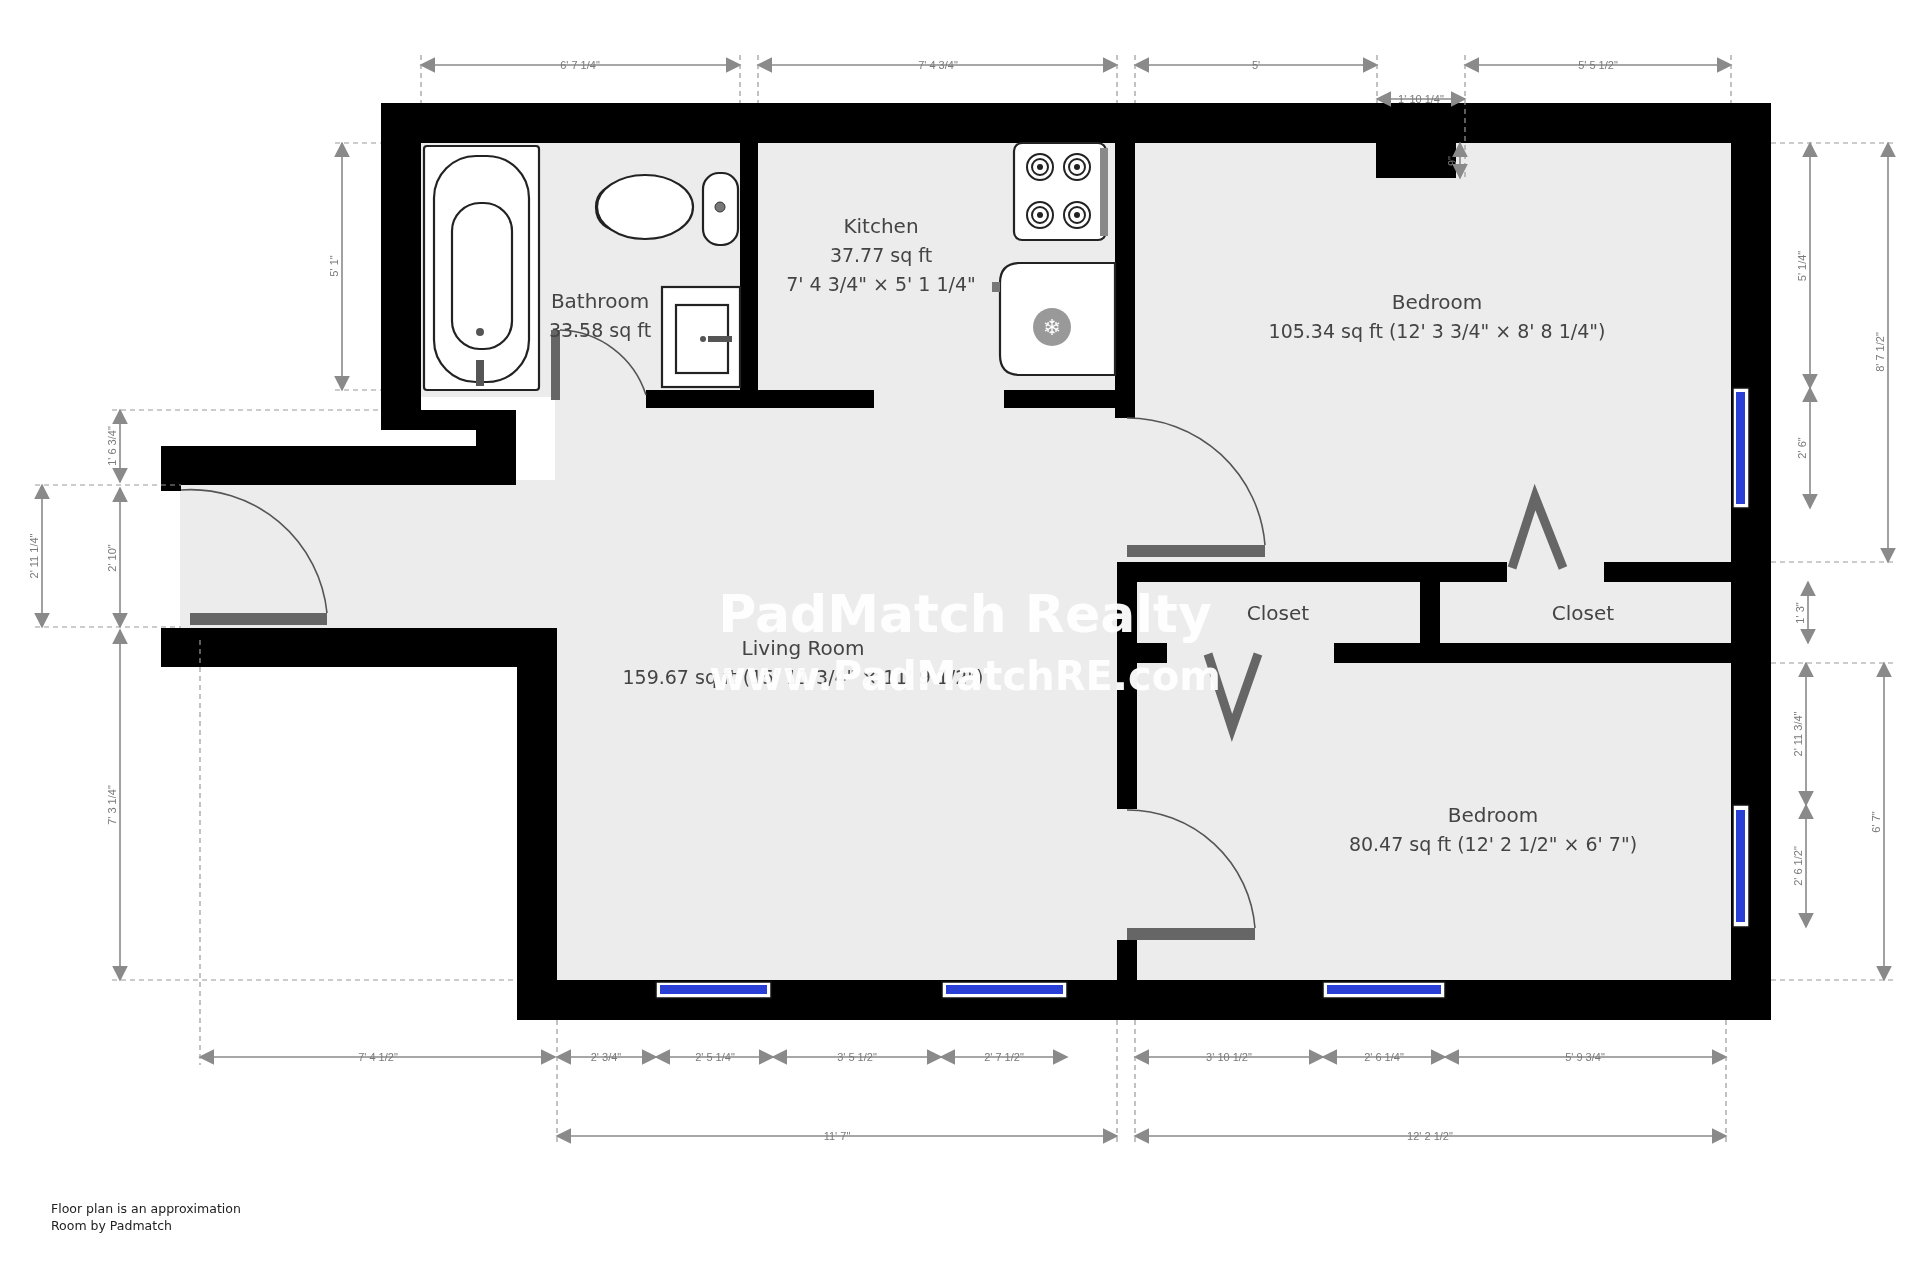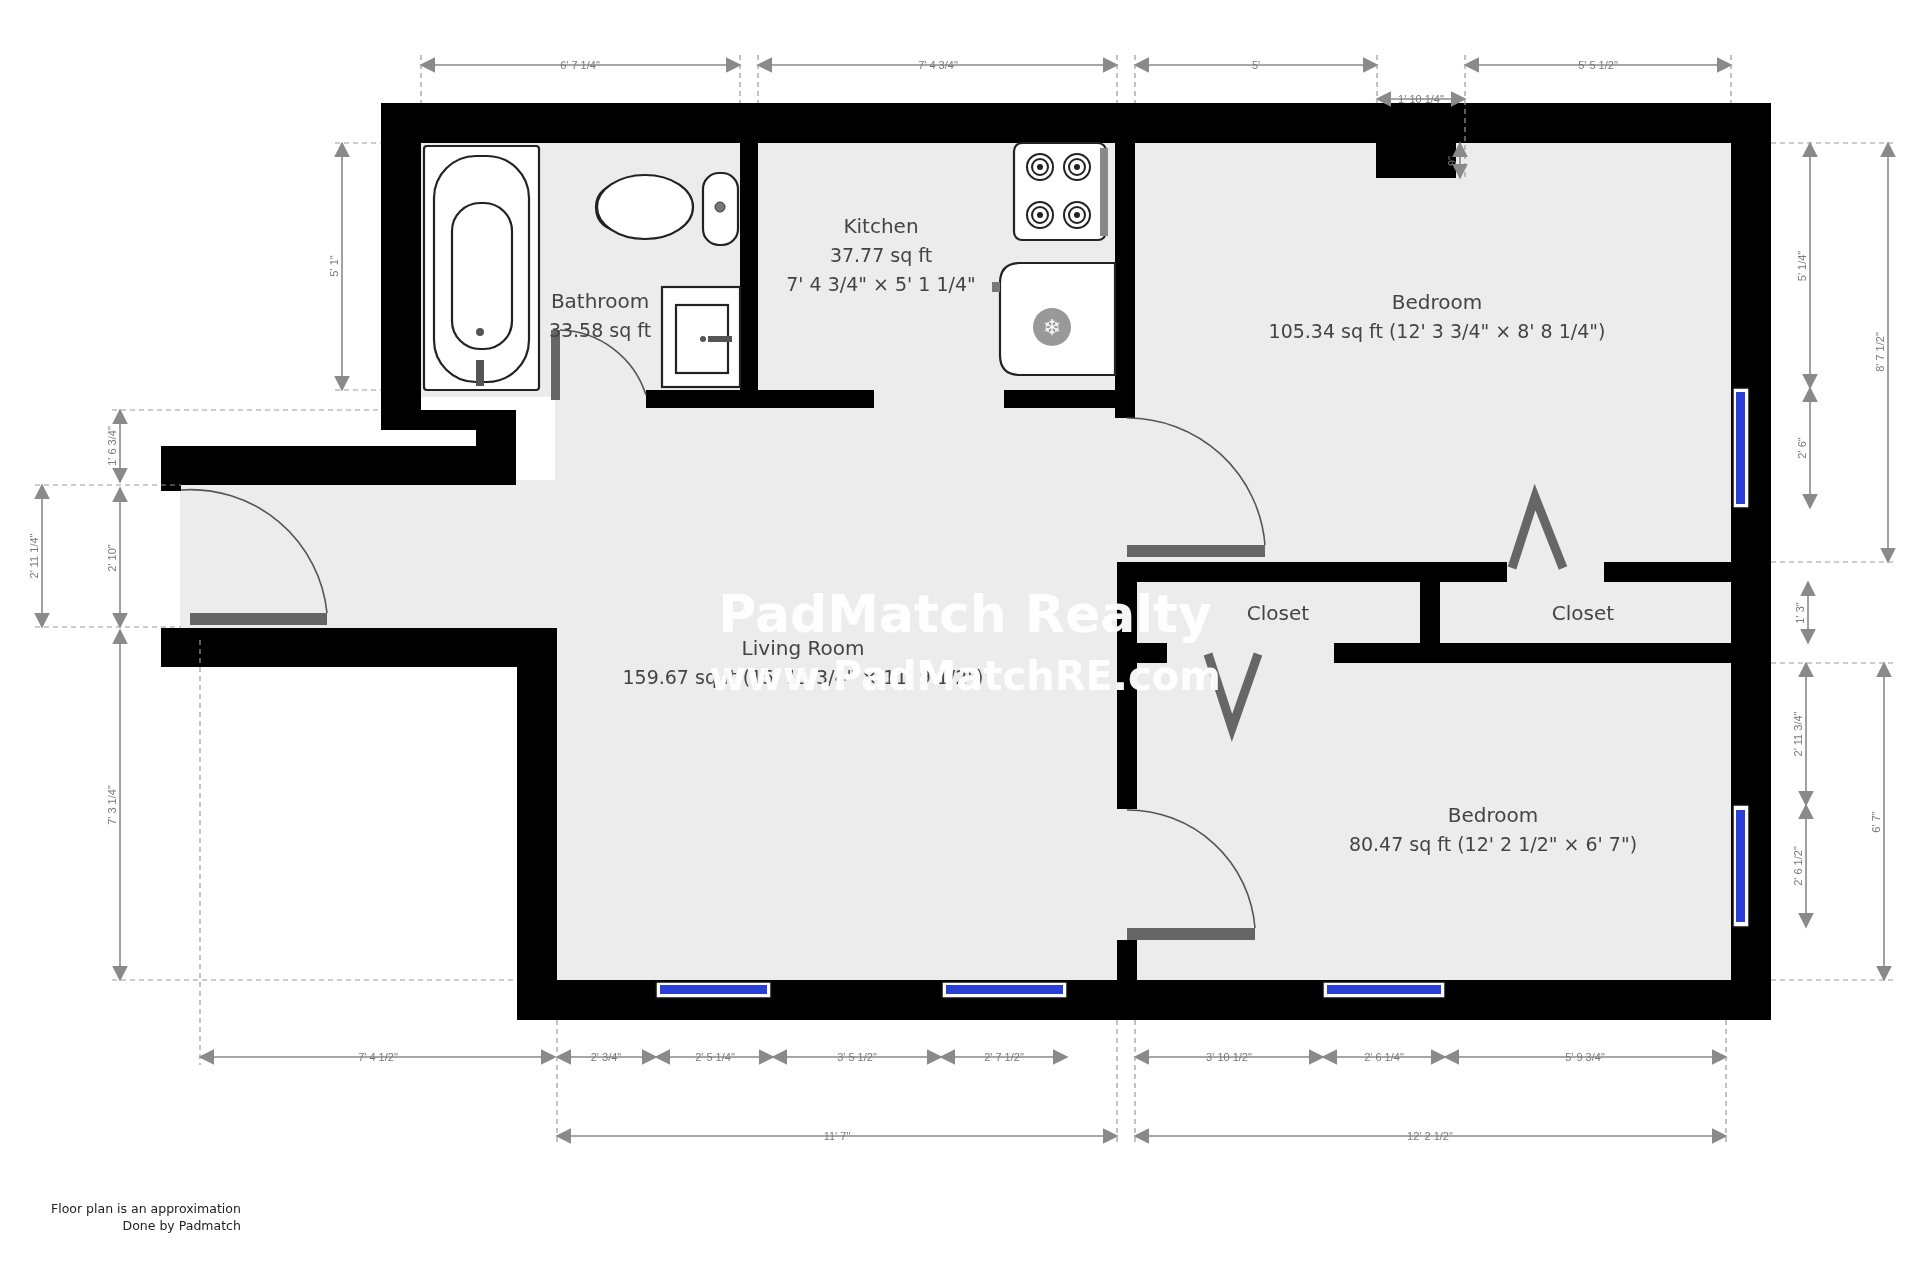--- a/index.html
+++ b/index.html
@@ -11,21 +11,21 @@
   .dimguide{stroke:#9a9a9a;stroke-width:1.2;stroke-dasharray:5 4;fill:none;}
   .dimtext{fill:#7a7a7a;font-size:11px;font-family:"Liberation Sans",sans-serif;}
   .roomname{fill:#444;font-size:20px;font-family:"DejaVu Sans",sans-serif;}
   .roomsub{fill:#444;font-size:19px;font-family:"DejaVu Sans",sans-serif;}
   .door{fill:#666;}
   .doorarc{stroke:#555;stroke-width:1.6;fill:none;}
   .fixture{fill:#fff;stroke:#222;stroke-width:2.2;}
   .window-glass{fill:#2a3fd6;}
   .window-frame{fill:#fff;stroke:#111;stroke-width:1.5;}
   .wm{fill:#fff;font-family:"DejaVu Sans",sans-serif;font-weight:bold;opacity:0.96;}
-  .footer{position:absolute;left:51px;top:1200px;font-size:12.5px;color:#222;line-height:17px;font-family:"DejaVu Sans",sans-serif;text-align:right;}
+  .footer{position:absolute;left:51px;top:1200px;font-size:12.5px;color:#222;line-height:17px;font-family:"DejaVu Sans",sans-serif;}
 </style>
 </head>
 <body>
 
 <svg id="plan" viewBox="0 0 1920 1280" xmlns="http://www.w3.org/2000/svg">
   <defs>
     <marker id="arr" markerWidth="10" markerHeight="10" refX="9" refY="5" orient="auto-start-reverse">
       <path d="M0,0 L10,5 L0,10 z" fill="#8a8a8a"></path>
     </marker>
   </defs>
@@ -279,14 +279,14 @@
   </g>
 
   <g>
     <text class="wm" x="965" y="632" text-anchor="middle" font-size="52">PadMatch Realty</text>
     <text class="wm" x="965" y="690" text-anchor="middle" font-size="40">www.PadMatchRE.com</text>
   </g>
 </svg>
 
 <div class="footer">
   <div>Floor plan is an approximation</div>
-  <div>Done by Padmatch</div>
+  <div>Room by Padmatch</div>
 </div>
 
 </body></html>

